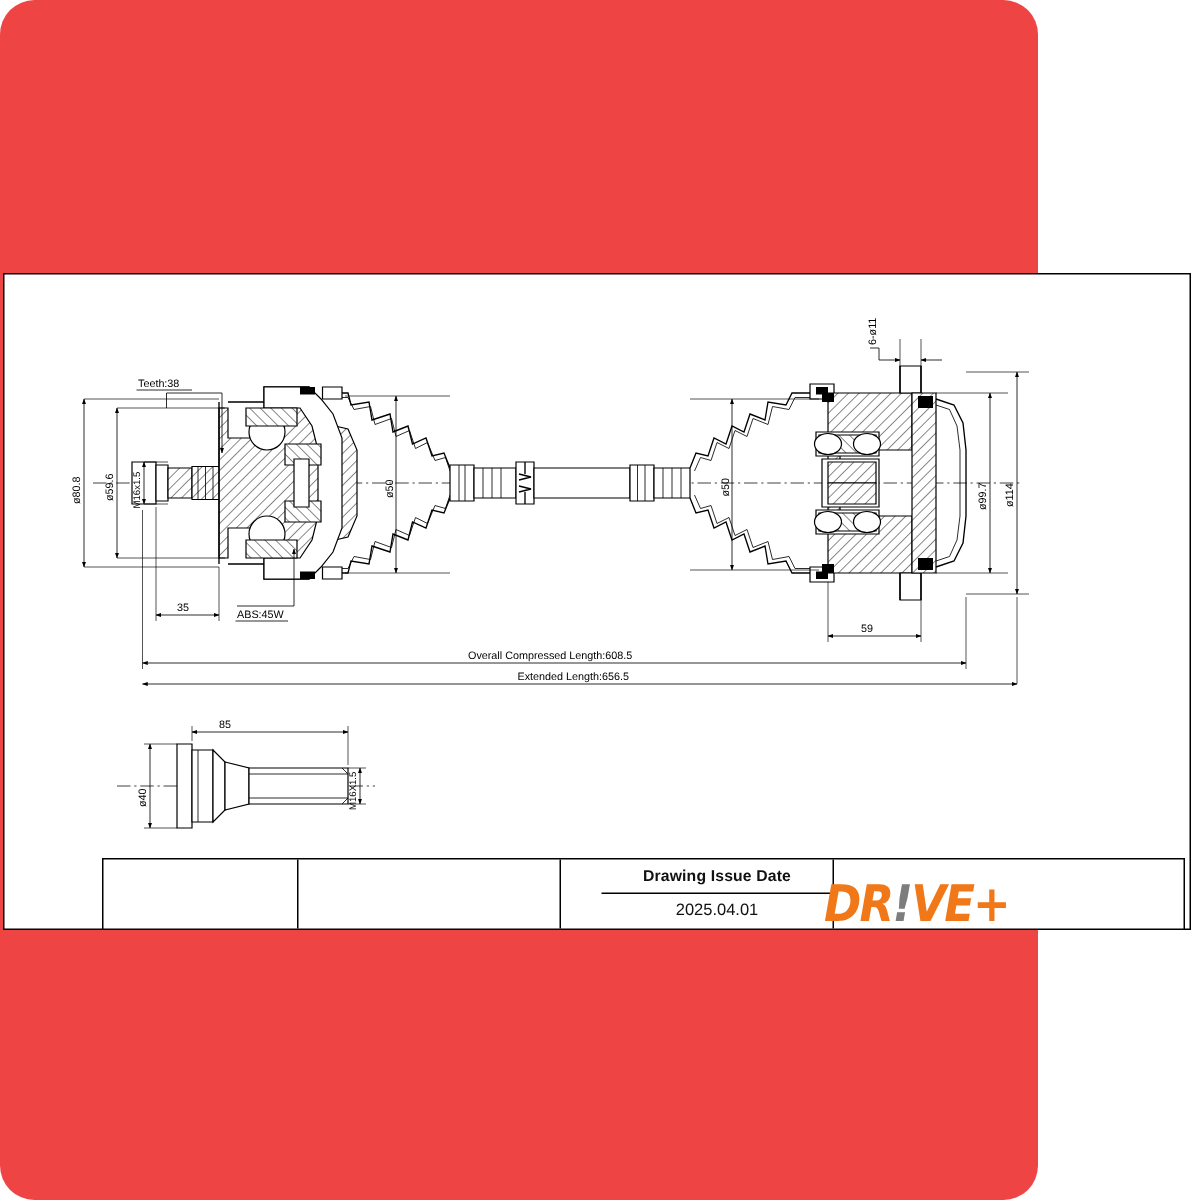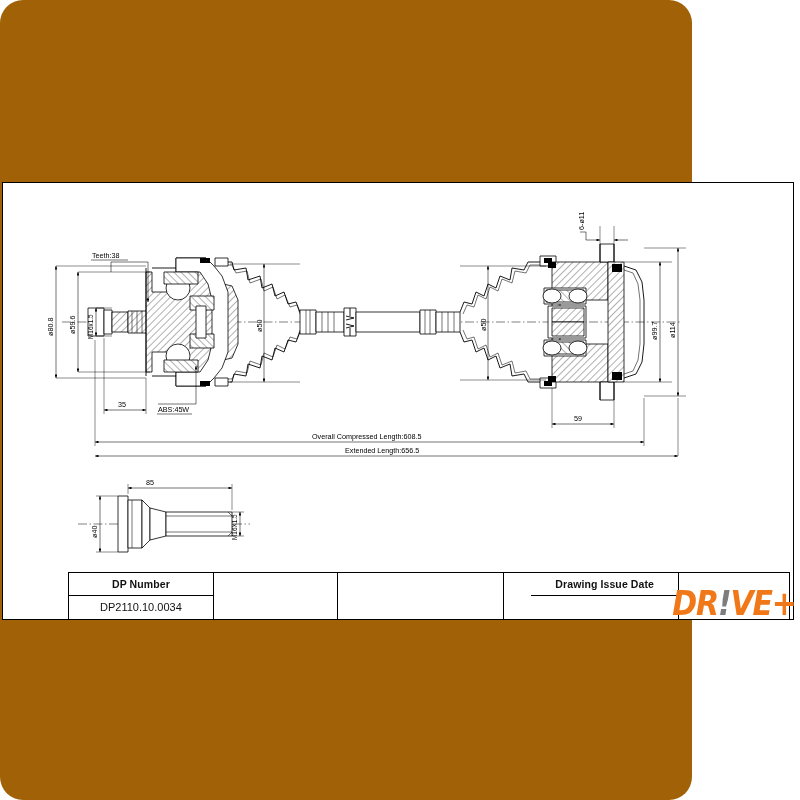--- a/index.html
+++ b/index.html
@@ -1,18 +1,18 @@
 <!DOCTYPE html>
 <html><head>
 <meta charset="utf-8">
 <title>Technical Drawing</title>
 <style>
   html,body{margin:0;padding:0;background:#ffffff;}
   body{width:800px;height:800px;font-family:"Liberation Sans",sans-serif;color:#111;overflow:hidden;}
-  #root{position:relative;width:692px;height:800px;background:#a16207;border-radius:23px;}
+  #root{position:relative;width:692px;height:800px;background:#ef4444;border-radius:23px;}
 
   
   .frame{
     position:absolute;left:2px;top:182px;width:792px;height:438px;
     border:1.6px solid #000;box-sizing:border-box;background:#fff;
   }
 
   svg.dwg{position:absolute;left:0;top:0;width:800px;height:800px;overflow:visible;}
 
   
@@ -293,29 +293,26 @@
     <line class="ln thin" x1="240" y1="512" x2="240" y2="536" marker-start="url(#arS)" marker-end="url(#ar)"></line>
     <text class="dimtext-sm" transform="translate(237,540) rotate(-90)">M16X1.5</text>
 
     <line class="ext" x1="118" y1="496" x2="96" y2="496"></line>
     <line class="ext" x1="118" y1="552" x2="96" y2="552"></line>
     <line class="ln thin" x1="100" y1="496" x2="100" y2="552" marker-start="url(#arS)" marker-end="url(#ar)"></line>
     <text class="dimtext" transform="translate(97,538) rotate(-90)">ø40</text>
   </svg>
 
   <div class="titleblock">
-    <div class="tb-col c1">
-      <div class="tb-head">DP Number</div>
-      <div class="tb-val">DP2110.10.0034</div>
-    </div>
     <div class="tb-col c2">
     </div>
     <div class="tb-col c3">
     </div>
     <div class="tb-col c4">
       <div class="tb-head">Drawing Issue Date</div>
+      <div class="tb-val">2025.04.01</div>
     </div>
     <div class="tb-col c5">
       <div class="logo"><span>DR</span><span class="bang">!</span><span>VE+</span></div>
     </div>
   </div>
 
 </div>
 
 </body></html>

